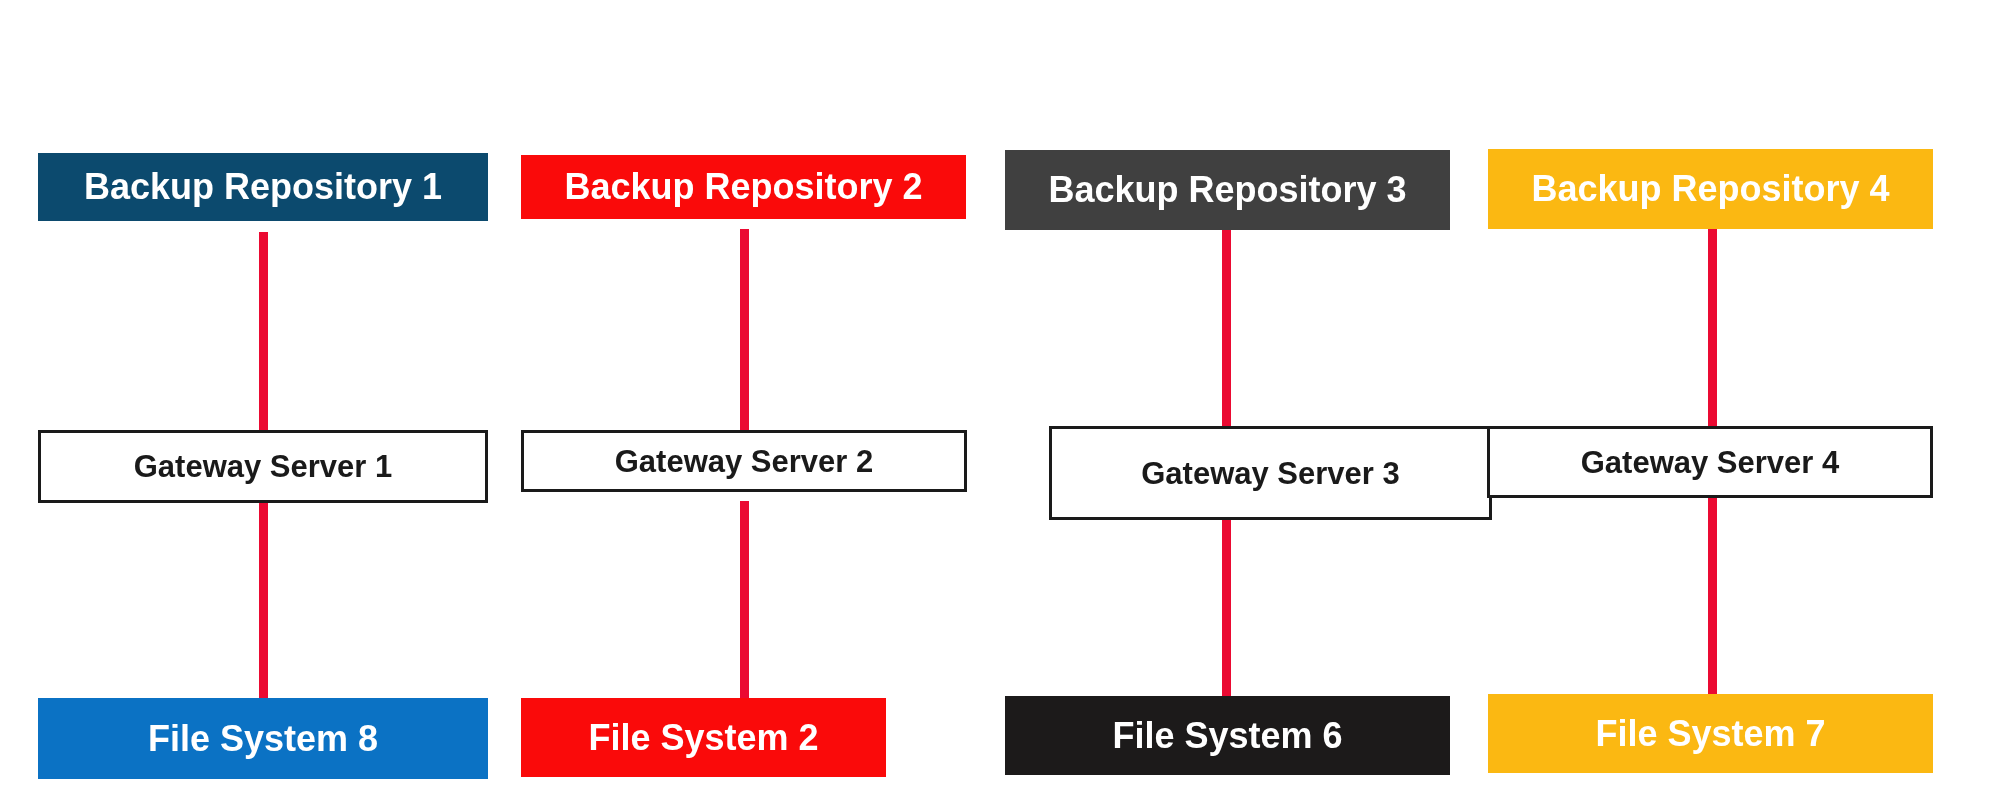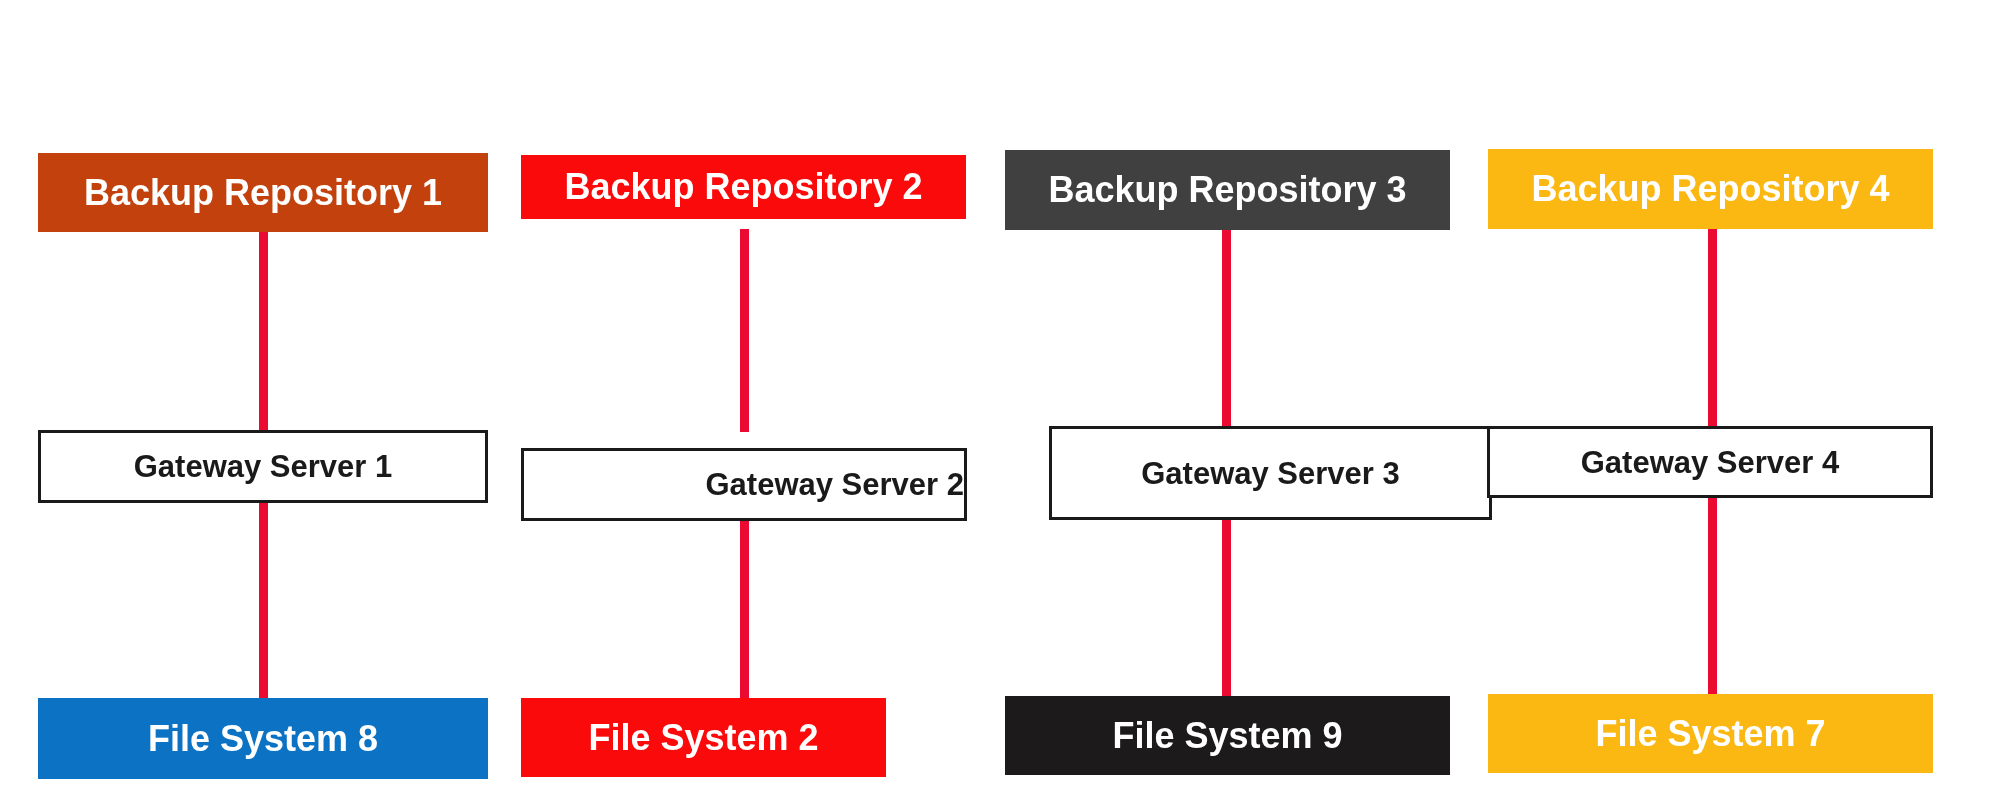--- a/index.html
+++ b/index.html
@@ -82,60 +82,60 @@
 </style>
 </head>
 <body>
 
 <div id="canvas">
 
 
   <div class="connector" style="left:259px; top:232px; height:200px;"></div>
   <div class="connector" style="left:259px; top:501px; height:199px;"></div>
 
-  <div class="node repo-box" style="left:38px; top:153px; width:450px; height:79px; background:#c2410c;">
+  <div class="node repo-box" style="left:38px; top:153px; width:450px; height:68px; background:#0c4a6e;">
     <span class="node-label">Backup Repository 1</span>
   </div>
 
   <div class="node gw-box" style="left:38px; top:430px; width:450px; height:73px;">
     <span class="node-label">Gateway Server 1</span>
   </div>
 
   <div class="node fs-box" style="left:38px; top:698px; width:450px; height:81px; background:#0B72C4;">
     <span class="node-label">File System 8</span>
   </div>
 
   <div class="connector" style="left:740px; top:229px; height:203px;"></div>
   <div class="connector" style="left:740px; top:501px; height:199px;"></div>
 
   <div class="node repo-box" style="left:521px; top:155px; width:445px; height:64px; background:#FA0A0A;">
     <span class="node-label">Backup Repository 2</span>
   </div>
 
-  <div class="node gw-box" style="left:521px; top:448px; width:446px; height:73px;justify-content:flex-end;">
+  <div class="node gw-box" style="left:521px; top:430px; width:446px; height:62px;">
     <span class="node-label">Gateway Server 2</span>
   </div>
 
   <div class="node fs-box" style="left:521px; top:698px; width:365px; height:79px; background:#FA0A0A;">
     <span class="node-label">File System 2</span>
   </div>
 
   <div class="connector" style="left:1222px; top:228px; height:200px;"></div>
   <div class="connector" style="left:1222px; top:496px; height:200px;"></div>
 
   <div class="node repo-box" style="left:1005px; top:150px; width:445px; height:80px; background:#404040;">
     <span class="node-label">Backup Repository 3</span>
   </div>
 
   <div class="node gw-box" style="left:1049px; top:426px; width:443px; height:94px;">
     <span class="node-label">Gateway Server 3</span>
   </div>
 
   <div class="node fs-box" style="left:1005px; top:696px; width:445px; height:79px; background:#1C1A1A;">
-    <span class="node-label">File System 9</span>
+    <span class="node-label">File System 6</span>
   </div>
 
   <div class="connector" style="left:1708px; top:228px; height:200px;"></div>
   <div class="connector" style="left:1708px; top:496px; height:200px;"></div>
 
   <div class="node repo-box" style="left:1488px; top:149px; width:445px; height:80px; background:#FBB812;">
     <span class="node-label">Backup Repository 4</span>
   </div>
 
   <div class="node gw-box" style="left:1487px; top:426px; width:446px; height:72px;">

